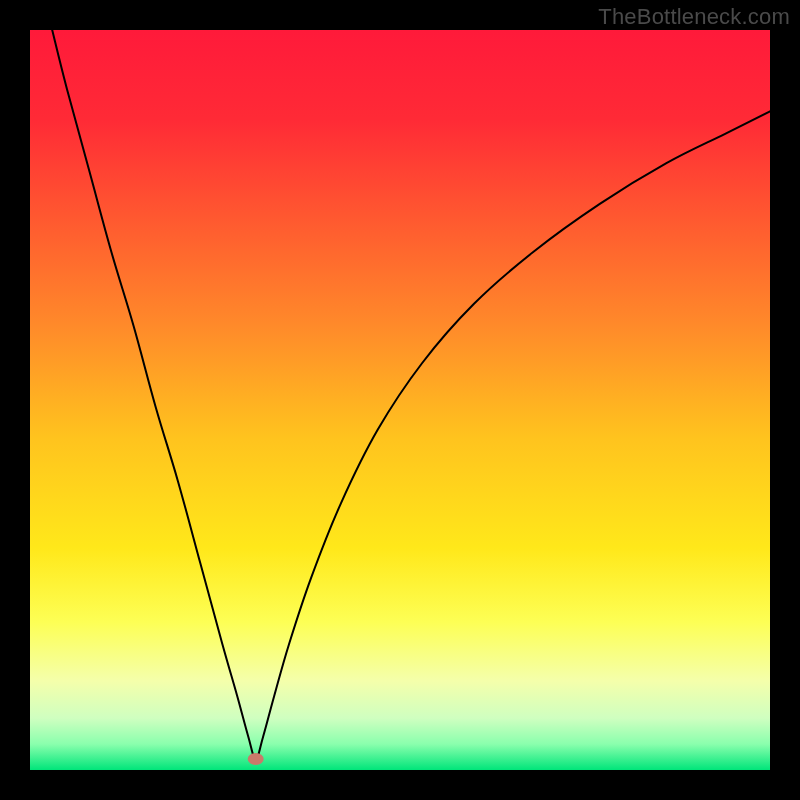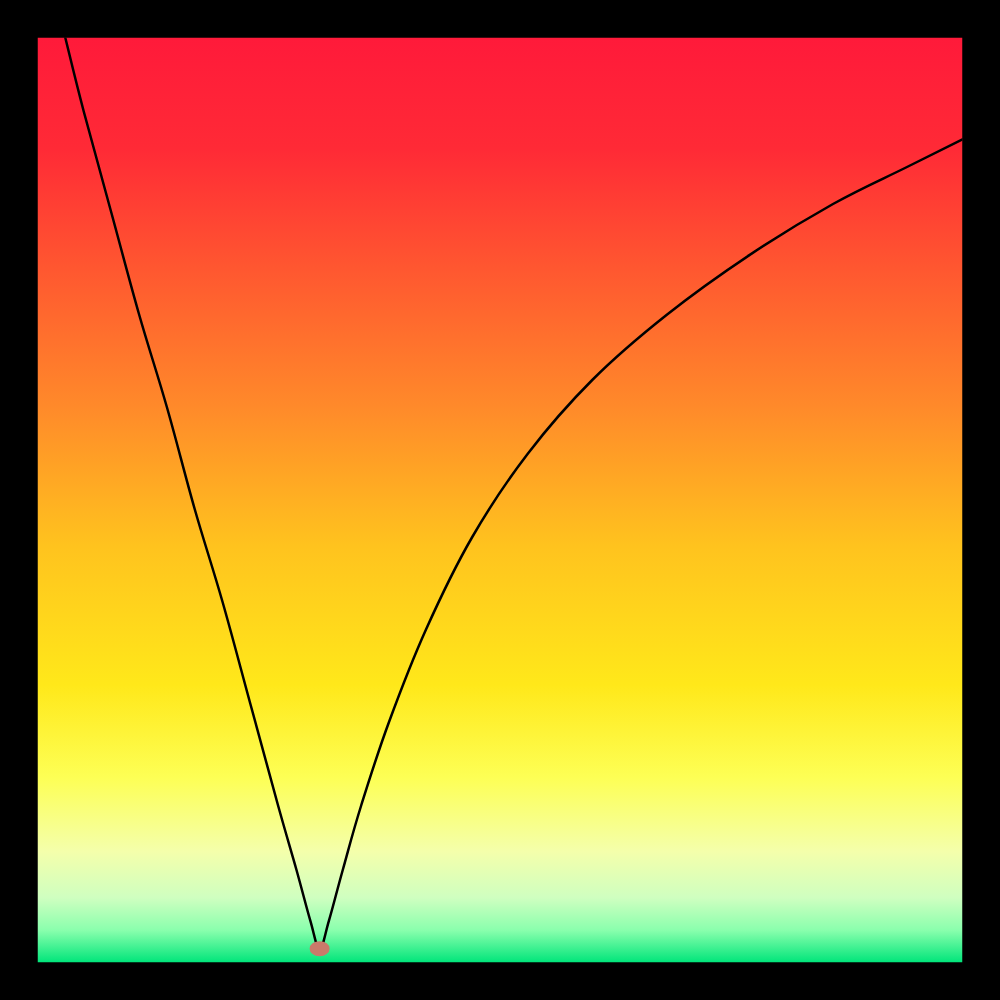--- a/index.html
+++ b/index.html
@@ -31,20 +31,21 @@
     color: #4a4a4a;
     font-size: 22px;
     font-weight: 500;
     letter-spacing: 0.2px;
   }
 </style>
 </head>
 <body>
 
 <div class="outer">
+  <div class="watermark">TheBottleneck.com</div>
 
   <svg class="plot" viewBox="0 0 740 740" preserveAspectRatio="none">
     <defs>
       <linearGradient id="bg-grad" x1="0" y1="0" x2="0" y2="1">
           <stop offset="0%" stop-color="#ff1a3a"></stop>
           <stop offset="12%" stop-color="#ff2a36"></stop>
           <stop offset="25%" stop-color="#ff5730"></stop>
           <stop offset="40%" stop-color="#ff8a2a"></stop>
           <stop offset="55.00000000000001%" stop-color="#ffc31e"></stop>
           <stop offset="70%" stop-color="#ffe81a"></stop>

